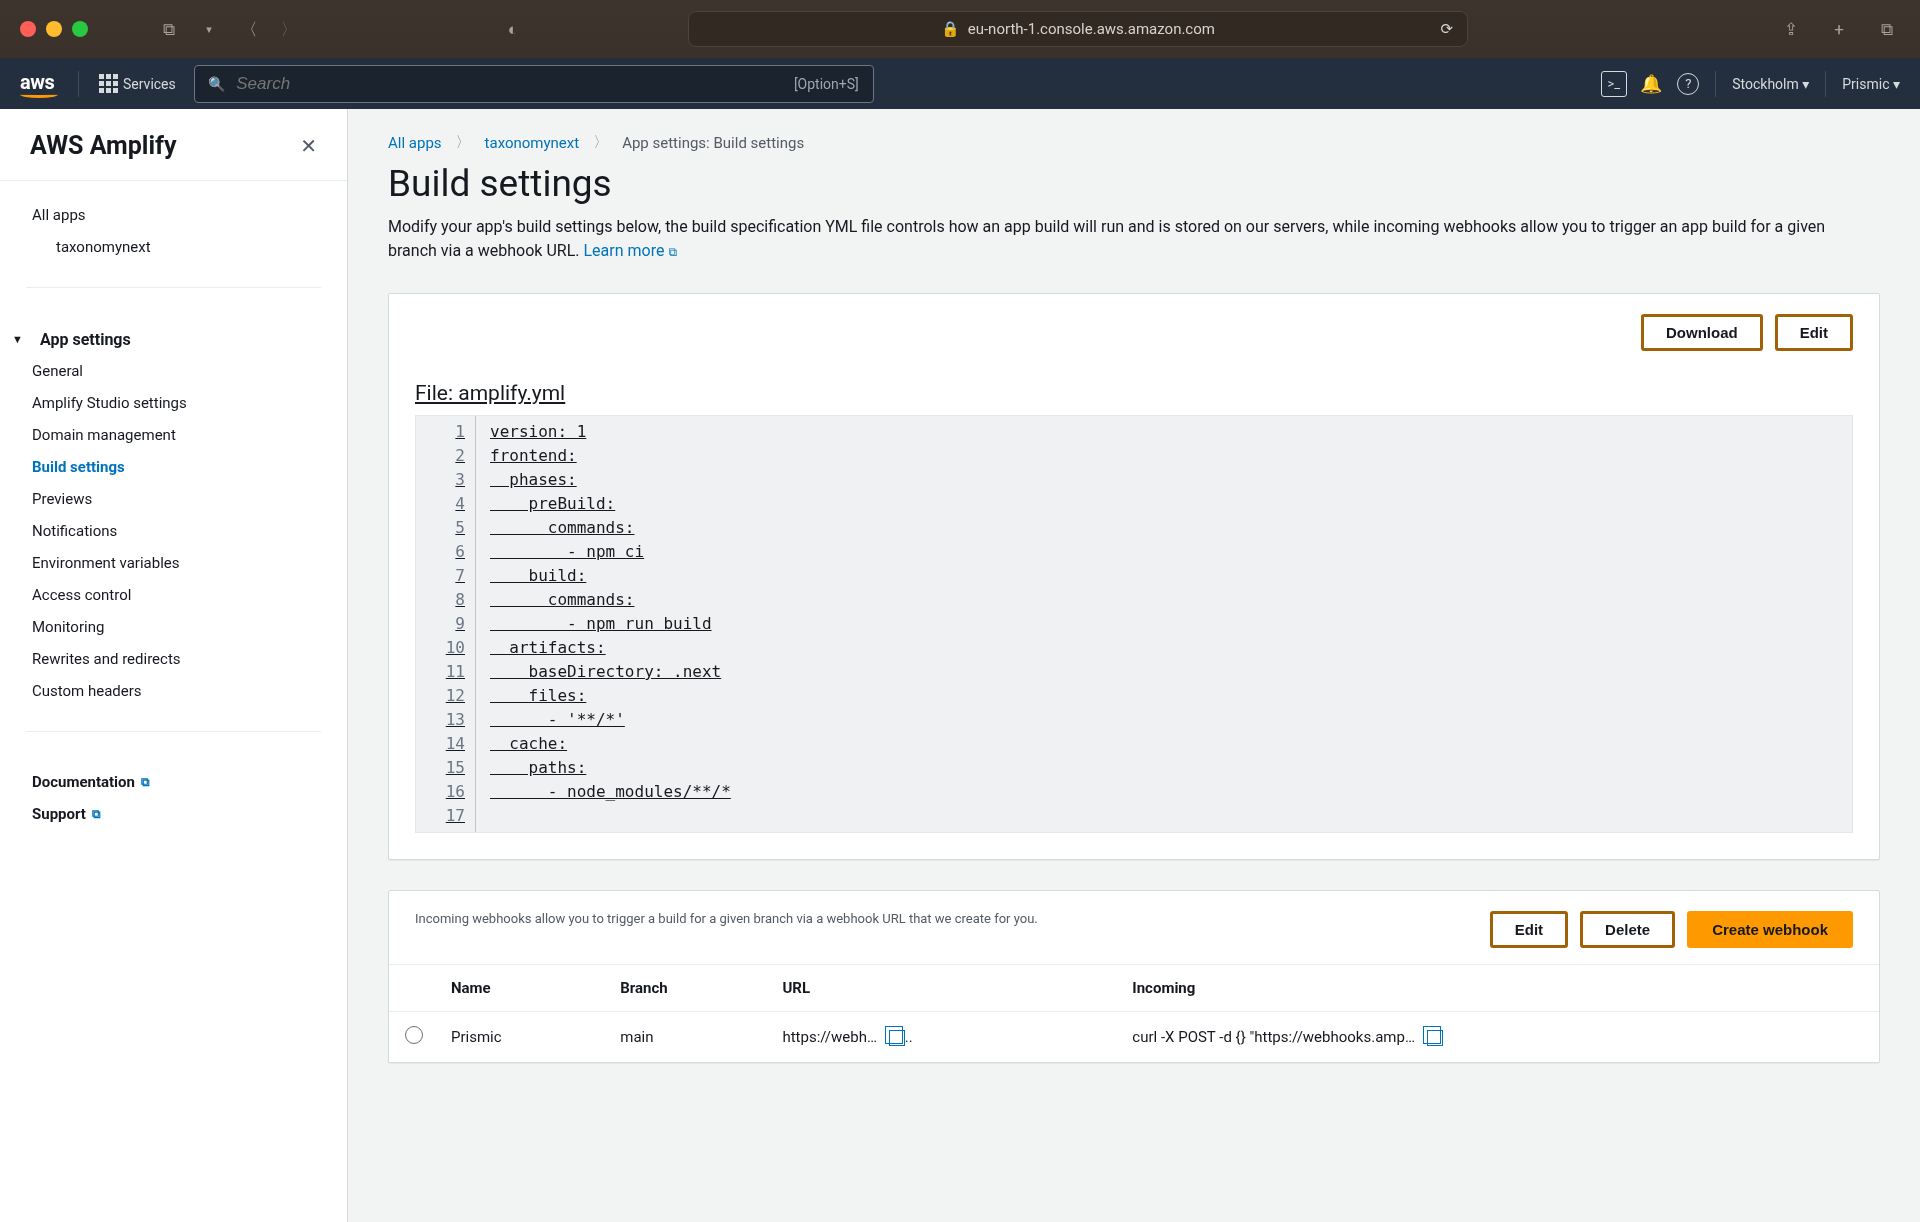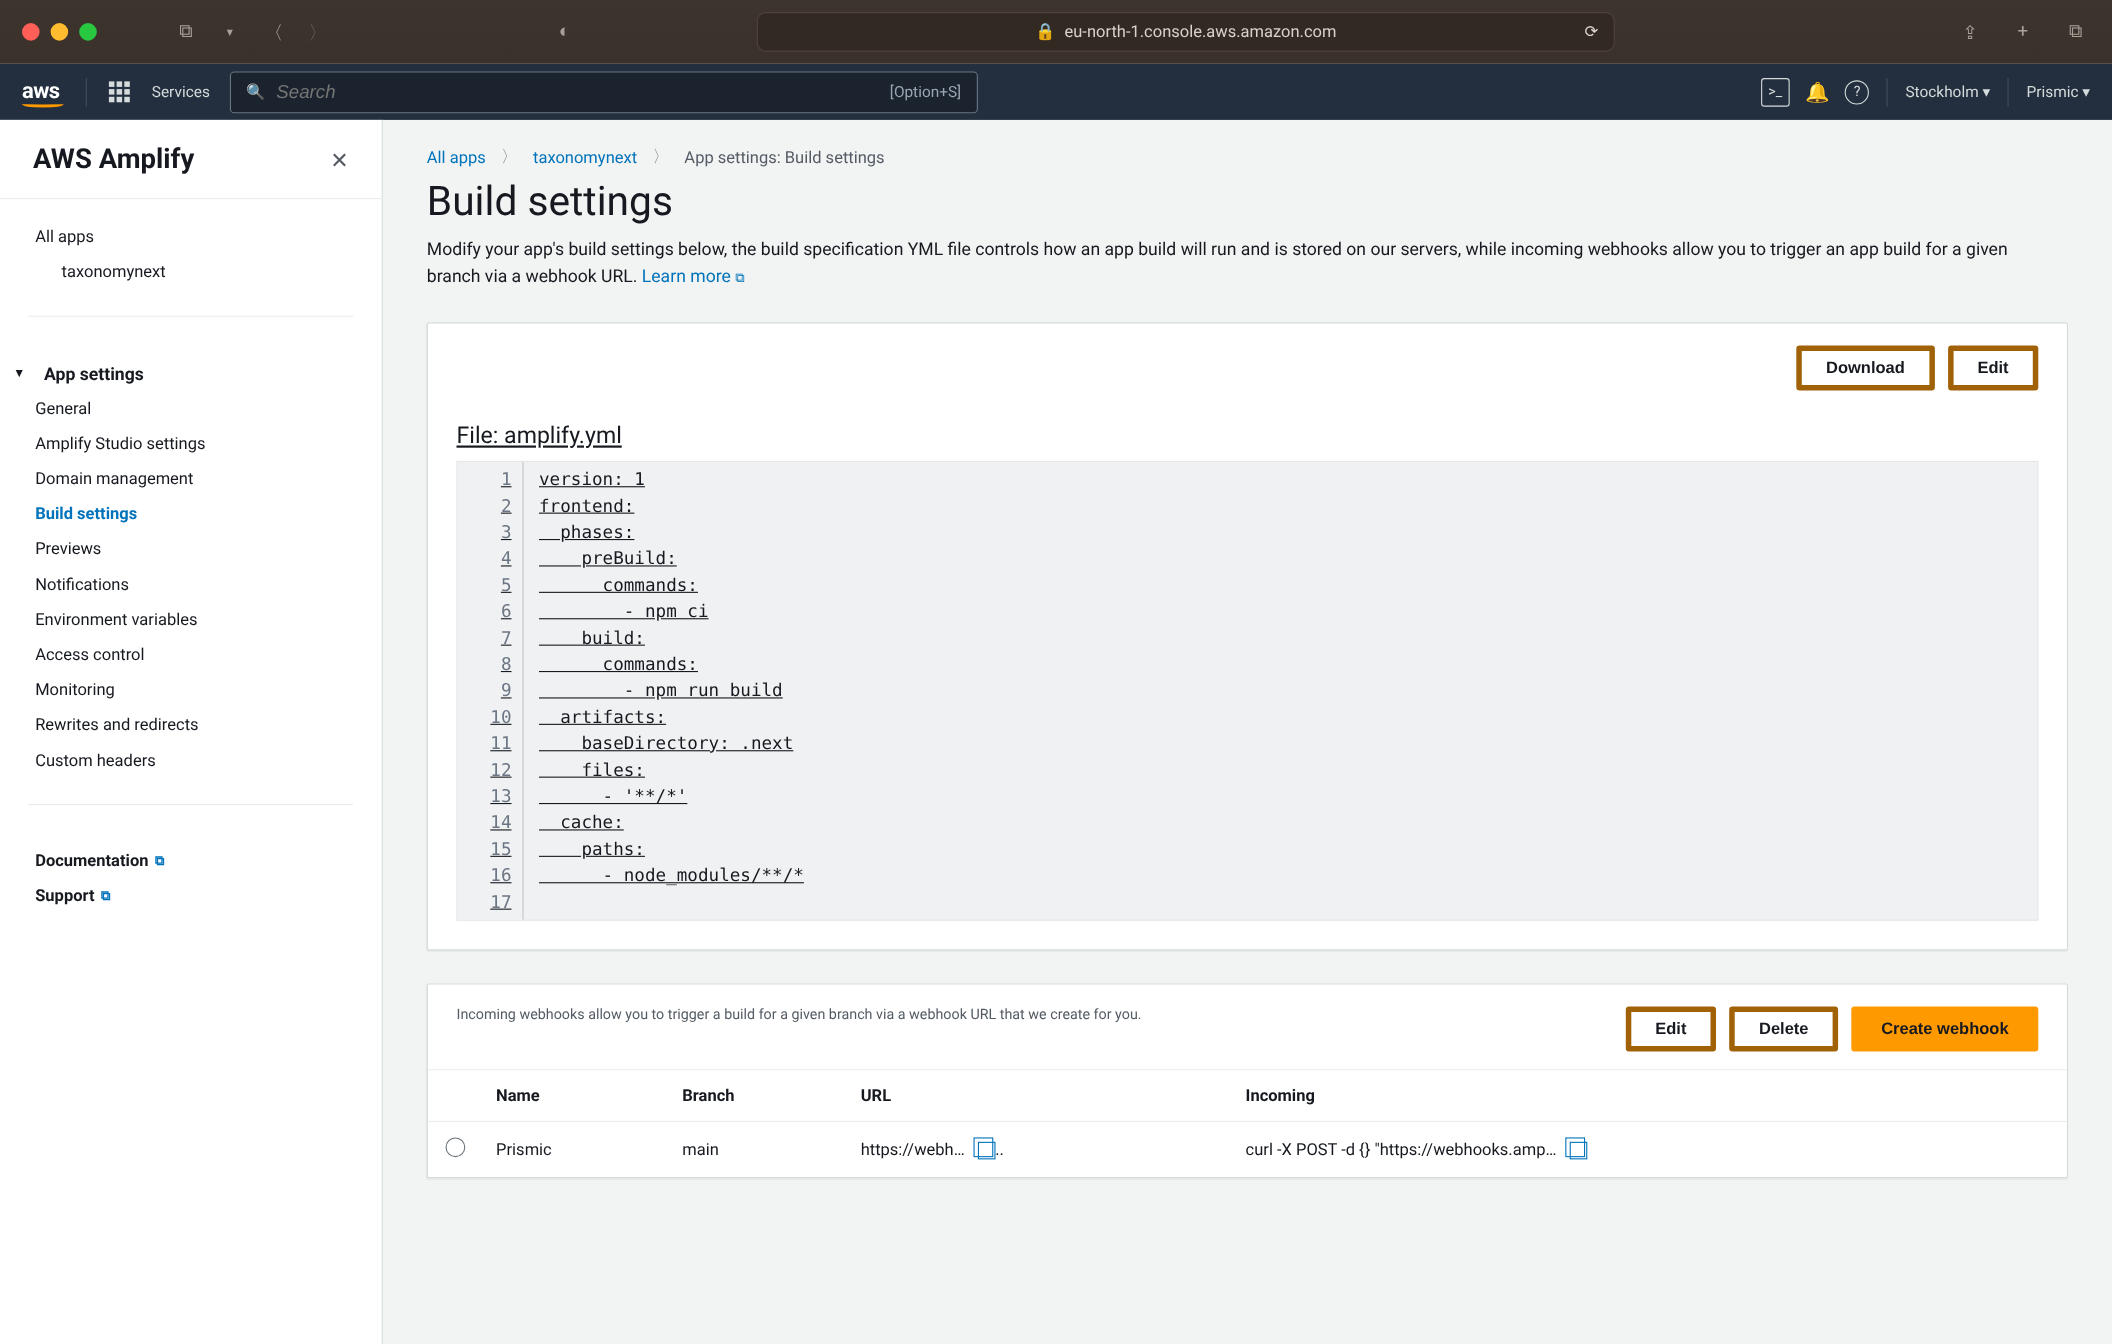--- a/index.html
+++ b/index.html
@@ -13,21 +13,21 @@
   .chrome-ic { color:#a9a099; font-size:17px; width:26px; text-align:center;}
   .urlbar { flex:1; max-width:780px; margin:0 auto; height:36px; background:#322923; border:1px solid #4e443d; border-radius:8px; display:flex; align-items:center; justify-content:center; color:#d8d2cd; font-size:15px; gap:8px; position:relative;}
   .urlbar .reload{position:absolute; right:14px;}
   .chrome-right{ margin-left:auto; display:flex; gap:22px;}
 
   
   .aws-nav { height:51px; background:#232f3e; display:flex; align-items:center; color:#d5dbdb; padding:0 20px; gap:18px;}
   .aws-logo { color:#fff; font-weight:700; font-size:20px; letter-spacing:-.5px;}
   .aws-logo .smile { display:block; height:7px; width:38px; border-bottom:3px solid #ff9900; border-radius:0 0 50% 50%; margin-top:-3px;}
   .nav-sep { width:1px;height:26px;background:#424d5c;margin:0 2px;}
-  .services-btn { display:flex; align-items:center; gap:20px; }
+  .services-btn { display:flex; align-items:center; gap:5px; }
   .grid9 { display:grid; grid-template-columns:repeat(3,5px); grid-template-rows:repeat(3,5px); gap:2px;}
   .grid9 span{background:#d5dbdb;}
   .searchwrap { flex:1; max-width:680px; height:38px; background:#1a232e; border:1px solid #6b7684; border-radius:4px; display:flex; align-items:center; padding:0 14px; gap:10px;}
   .searchwrap input{ flex:1; background:transparent; border:none; color:#d5dbdb; font-size:17px; font-style:italic; outline:none;}
   .searchwrap .hint{ color:#9aa6b2; font-size:14px;}
   .nav-right { margin-left:auto; display:flex; align-items:center; gap:14px;}
   .nav-ic-box{ width:26px; height:26px; border:1.5px solid #d5dbdb; border-radius:3px; display:flex;align-items:center;justify-content:center;font-size:13px;}
 
   
   .shell { display:flex; height: calc(1222px - 58px - 51px); justify-content: center; }
@@ -53,21 +53,21 @@
   .breadcrumbs .cur{ color:#545b64;}
   h1.page-title{ font-size:37px; font-weight:400; margin-bottom:10px;}
   .page-desc{ font-size:16px; color:#16191f; line-height:1.5; max-width:1460px;}
   .page-desc a{ color:#0073bb; text-decoration:none;}
 
   .panel { background:#fff; border:1px solid #d5dbdb; border-radius:2px; margin-top:30px; box-shadow:0 1px 1px rgba(0,0,0,.05);}
   .panel-head{ padding:20px 26px 16px; display:flex;}
   .panel-head h2{ font-size:23px; font-weight:700; margin-bottom:4px;}
   .panel-head p{ font-size:13px; color:#545b64;}
   .panel-actions{ margin-left:auto; display:flex; gap:12px; align-items:flex-start;}
-  .btn{ background:#fff; border:5px solid #a16207; border-radius:3px; padding:7px 22px; font-size:15px; font-weight:700; color:#16191f; cursor:pointer;}
+  .btn{ background:#fff; border:3px solid #a16207; border-radius:3px; padding:7px 22px; font-size:15px; font-weight:700; color:#16191f; cursor:pointer;}
   .btn.primary{ background:#ff9900; border-color:#ff9900; color:#16191f;}
   .panel-body{ padding:14px 26px 26px;text-decoration:underline;}
   .filelabel{ font-size:21px; margin-bottom:10px;}
   .code{ background:#f0f1f2; border:1px solid #e4e6e8; display:flex; font-family:ui-monospace,Menlo,Monaco,Consolas,monospace; font-size:16px; line-height:1.5;}
   .gutter{ width:60px; background:#f0f1f2; text-align:right; color:#6b7684; padding:4px 10px 4px 0; border-right:1.5px solid #c0c4c9; user-select:none;}
   .gutter div{height:24px;}
   .codelines{ padding:4px 14px; white-space:pre;}
   .codelines div{height:24px;}
 
   table.wh { width:100%; border-collapse:collapse; }

